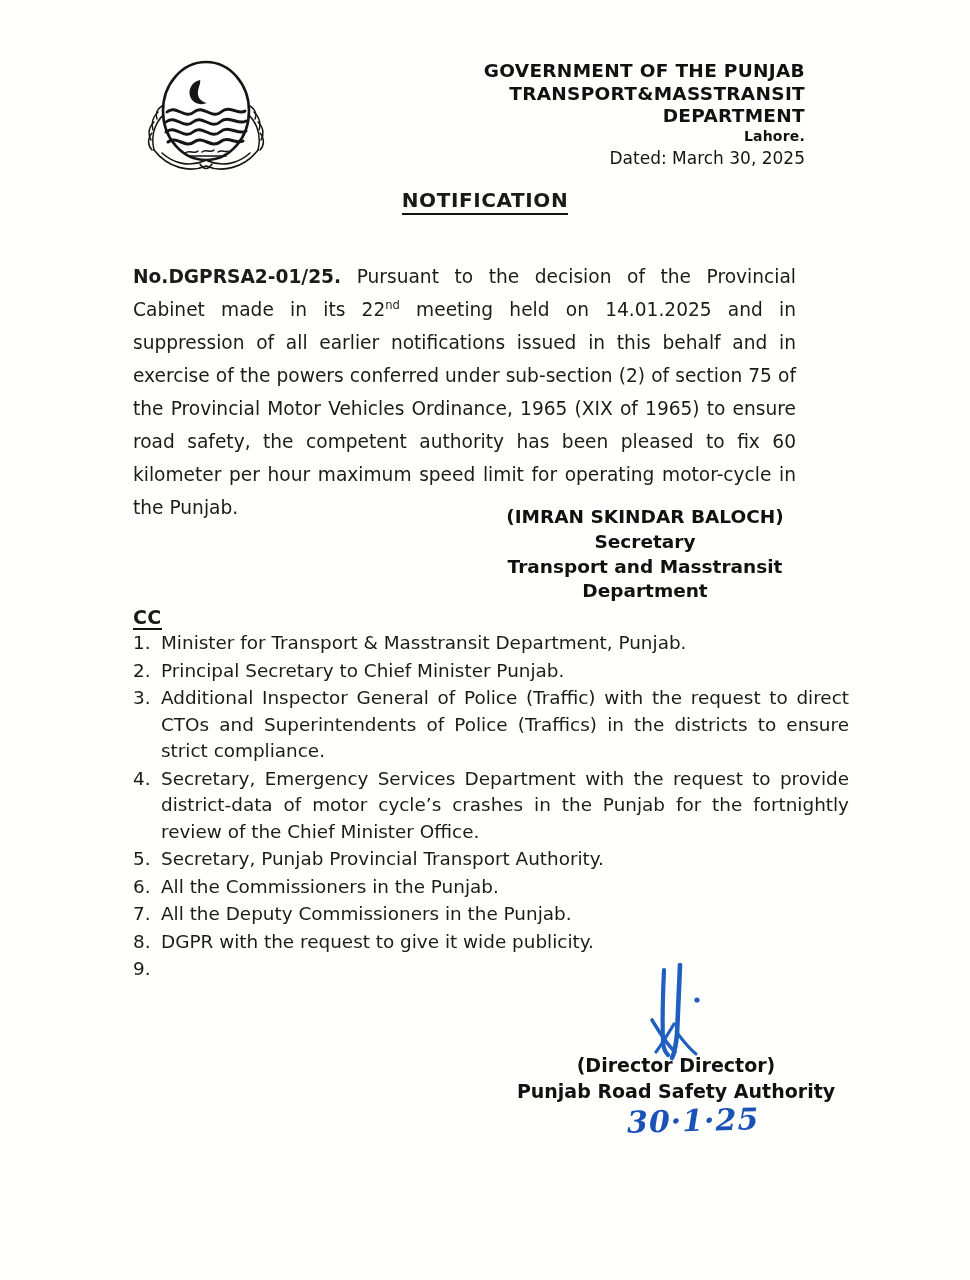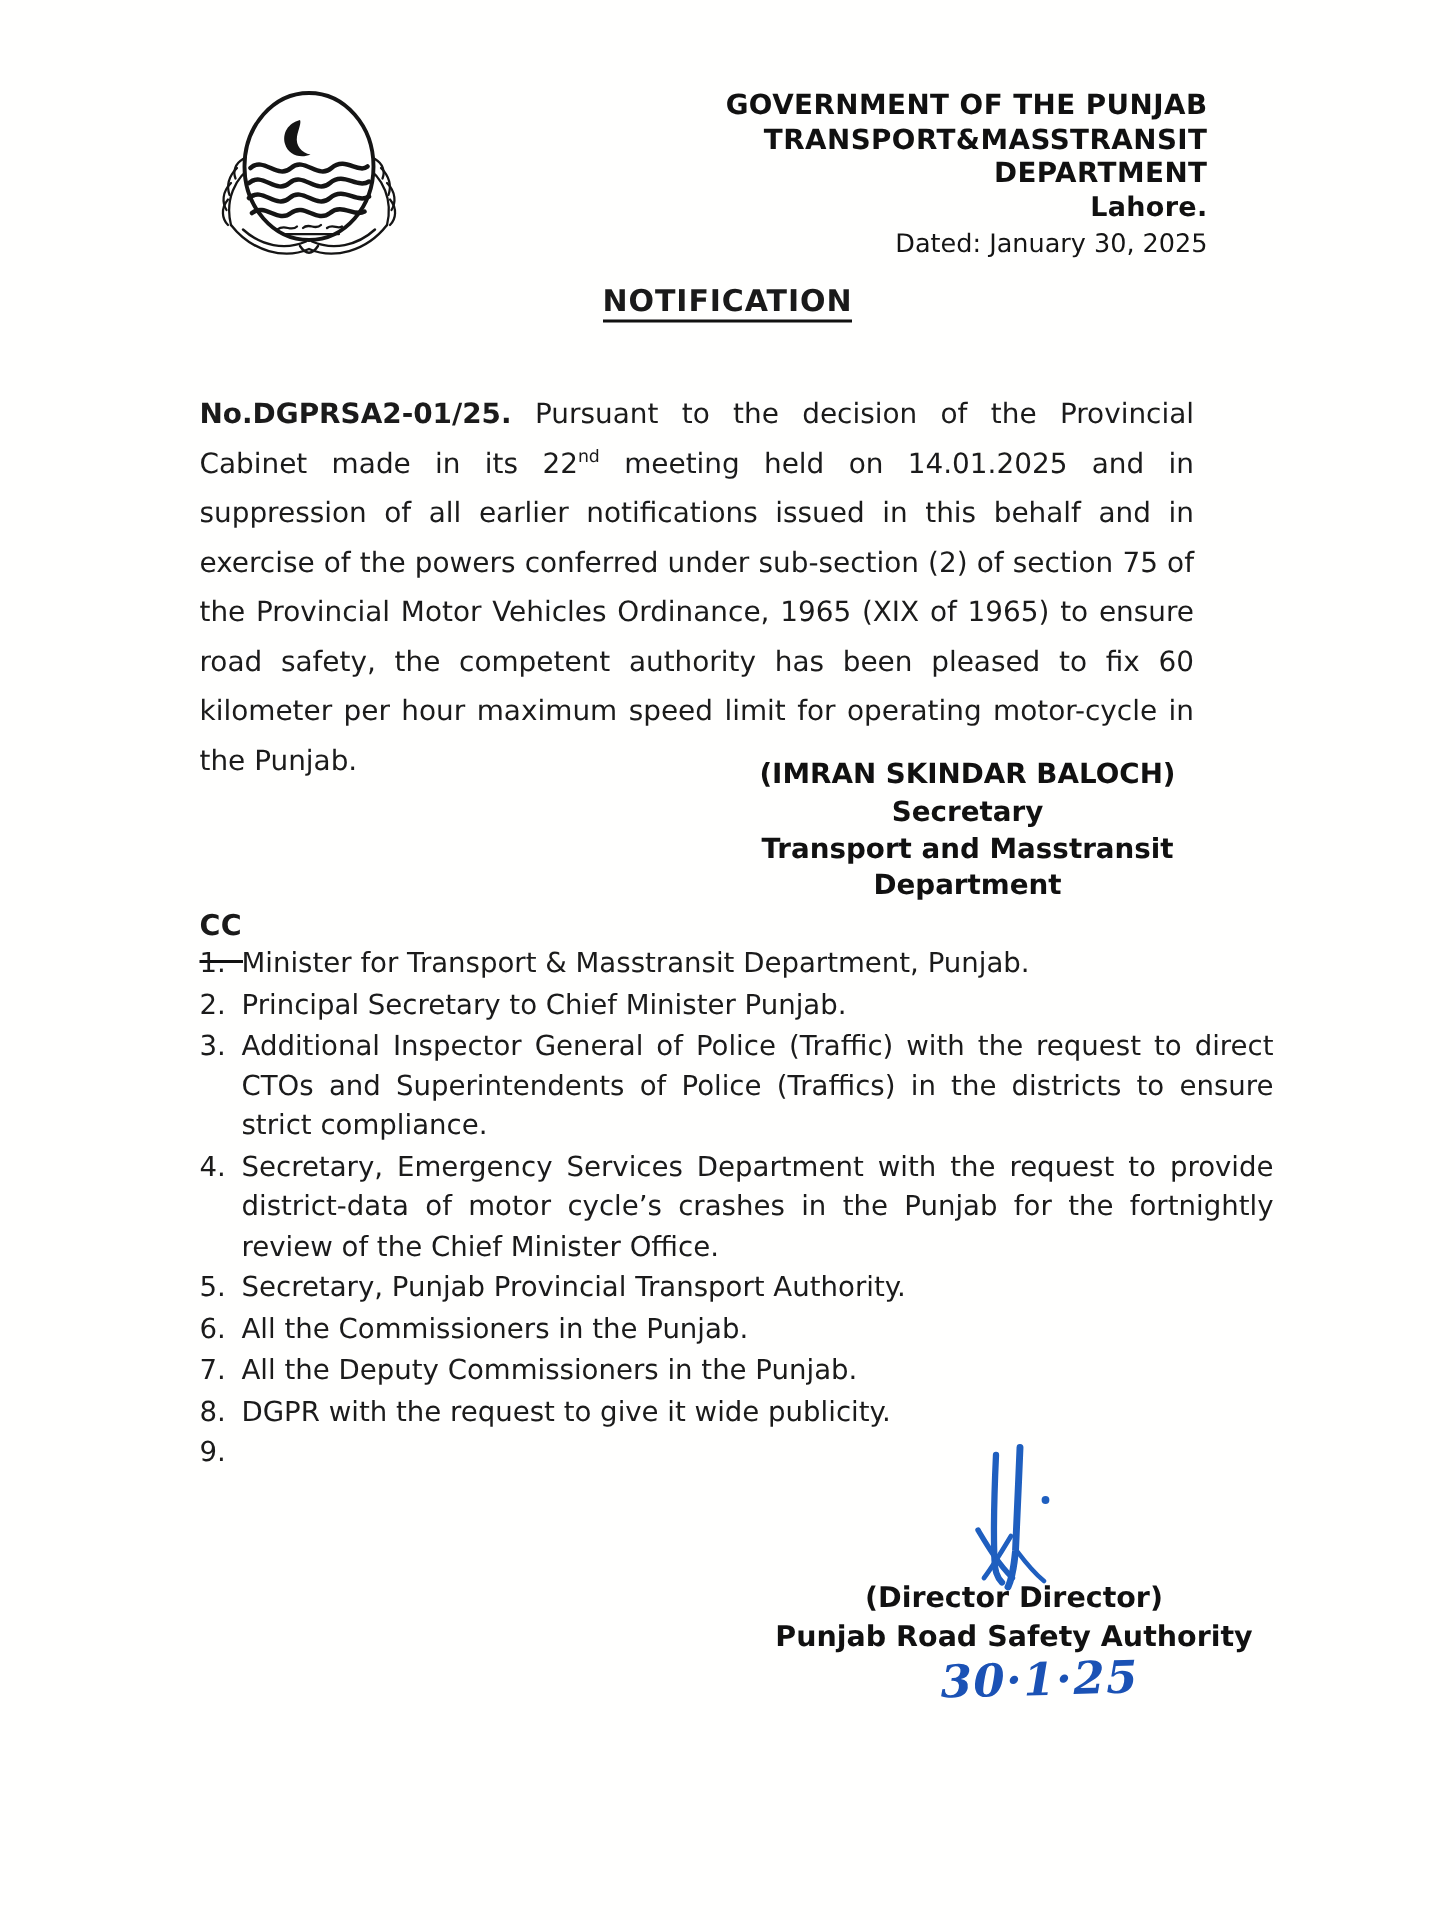--- a/index.html
+++ b/index.html
@@ -49,21 +49,21 @@
     line-height: 1.22;
   }
   .header-line {
     font-weight: bold;
     font-size: 18.5px;
     letter-spacing: 0.3px;
     color: #111;
     display: block;
   }
   .header-line.city {
-    font-size: 18px;
+    font-size: 14px;
     letter-spacing: 0.2px;
   }
   .header-date {
     display: block;
     font-size: 17px;
     font-weight: normal;
     margin-top: 3px;
     color: #151515;
   }
 
@@ -122,21 +122,21 @@
   .cc-heading {
     position: absolute;
     top: 606px;
     left: 133px;
     font-size: 19px;
     font-weight: bold;
     letter-spacing: 0.3px;
   }
   .cc-heading span {
     border-bottom: 2px solid #111;
-    padding-bottom: 12px;
+    padding-bottom: 0px;
   }
 
   .cc-list {
     position: absolute;
     top: 630px;
     left: 133px;
     width: 690px;
     margin: 0;
     padding: 0;
     list-style: none;
@@ -247,21 +247,21 @@
           <path d="M49 102 L86 102"></path>
         </g>
       </svg>
     </div>
 
     <div class="header-text">
       <span class="header-line">GOVERNMENT OF THE PUNJAB</span>
       <span class="header-line">TRANSPORT&amp;MASSTRANSIT</span>
       <span class="header-line">DEPARTMENT</span>
       <span class="header-line city">Lahore.</span>
-      <span class="header-date">Dated: January 30, 2025</span>
+      <span class="header-date">Dated: March 30, 2025</span>
     </div>
   </div>
 
   <div class="notif-title">
     <span>NOTIFICATION</span>
   </div>
 
   <p class="body-para">
     <span class="ref-no">No.DGPRSA2-01/25.</span><span> Pursuant to the decision of the Provincial Cabinet made in its 22</span><sup>nd</sup><span> meeting held on 14.01.2025 and in suppression of all earlier notifications issued in this behalf and in exercise of the powers conferred under sub-section (2) of section 75 of the Provincial Motor Vehicles Ordinance, 1965 (XIX of 1965) to ensure road safety, the competent authority has been pleased to fix 60 kilometer per hour maximum speed limit for operating motor-cycle in the Punjab.</span>
   </p>

